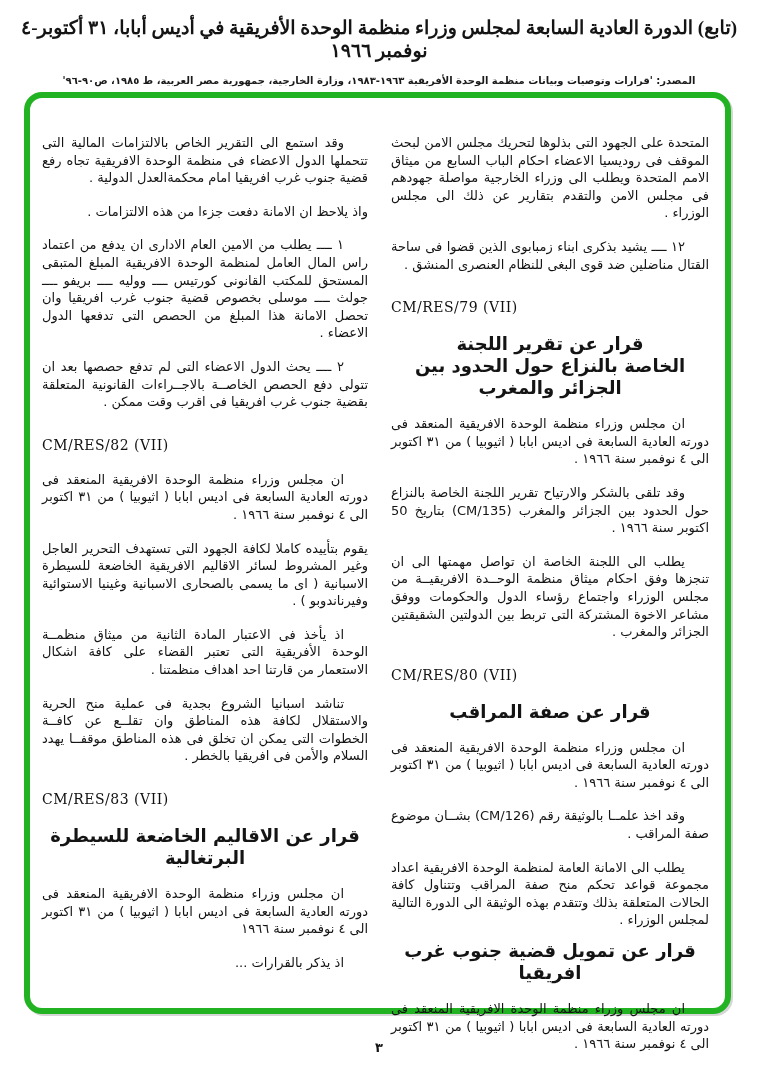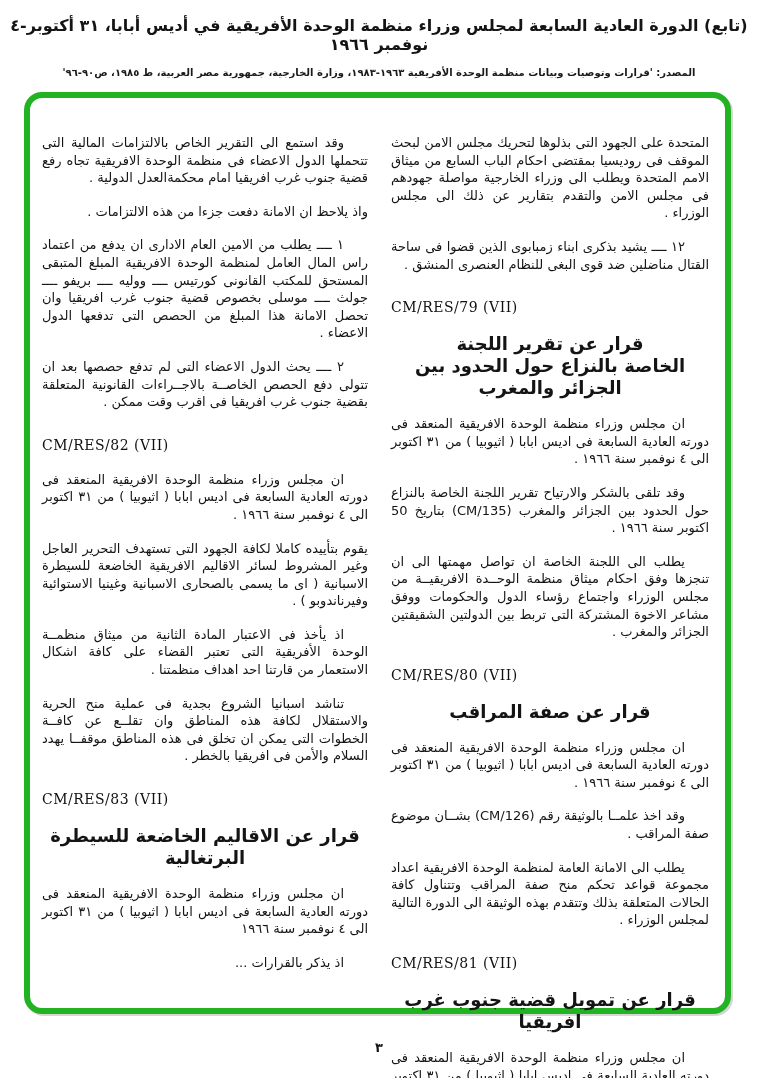--- a/index.html
+++ b/index.html
@@ -6,21 +6,21 @@
   body {
     width: 758px; height: 1078px;
     position: relative;
     background: #ffffff;
     color: #141414;
     font-family: "DejaVu Sans", sans-serif;
     direction: rtl;
     overflow: hidden;
   }
   .header { position: absolute; top: 16px; left: 0; width: 758px; text-align: center; }
-  .doc-title { font-size: 16px; font-weight: bold; letter-spacing: 0; }
+  .doc-title { font-size: 19px; font-weight: bold; letter-spacing: 0; font-family: Liberation Serif, serif; }
   .doc-source { font-size: 10px; font-weight: bold; margin-top: 13px; color: #1a1a1a; }
 
   .frame {
     position: absolute;
     left: 24px; top: 92px;
     width: 707px; height: 922px;
     border: 6px solid #22b322;
     border-radius: 18px;
     box-sizing: border-box;
     box-shadow: 2px 2px 0 rgba(90,90,90,0.25);
@@ -72,34 +72,33 @@
 </head>
 <body>
 
 <div class="header">
   <div class="doc-title">(تابع) الدورة العادية السابعة لمجلس وزراء منظمة الوحدة الأفريقية في أديس أبابا، ٣١ أكتوبر-٤ نوفمبر ١٩٦٦</div>
   <div class="doc-source">المصدر: 'قرارات وتوصيات وبيانات منظمة الوحدة الأفريقية ١٩٦٣-١٩٨٣، وزارة الخارجية، جمهورية مصر العربية، ط ١٩٨٥، ص٩٠-٩٦'</div>
 </div>
 
 <div class="frame" style="border-color: rgb(34, 179, 34);">
   <div class="col col-right">
-      <div class="block para_flush">المتحدة على الجهود التى بذلوها لتحريك مجلس الامن لبحث الموقف فى روديسيا بمقتضى احكام الباب السابع من ميثاق الامم المتحدة ويطلب الى وزراء الخارجية مواصلة جهودهم فى مجلس الامن والتقدم بتقارير عن ذلك الى مجلس الوزراء .</div>
+      <div class="block para_flush">المتحدة على الجهود التى بذلوها لتحريك مجلس الامن لبحث الموقف فى روديسيا الاعضاء احكام الباب السابع من ميثاق الامم المتحدة ويطلب الى وزراء الخارجية مواصلة جهودهم فى مجلس الامن والتقدم بتقارير عن ذلك الى مجلس الوزراء .</div>
       <div class="block para">١٢ ــــ يشيد بذكرى ابناء زمبابوى الذين قضوا فى ساحة القتال مناضلين ضد قوى البغى للنظام العنصرى المنشق .</div>
       <div class="block code">CM/RES/79 (VII)</div>
       <div class="block title">قرار عن تقرير اللجنة
 الخاصة بالنزاع حول الحدود بين الجزائر والمغرب</div>
       <div class="block para">ان مجلس وزراء منظمة الوحدة الافريقية المنعقد فى دورته العادية السابعة فى اديس ابابا ( اثيوبيا ) من ٣١ اكتوبر الى ٤ نوفمبر سنة ١٩٦٦ .</div>
       <div class="block para">وقد تلقى بالشكر والارتياح تقرير اللجنة الخاصة بالنزاع حول الحدود بين الجزائر والمغرب (CM/135) بتاريخ 50 اكتوبر سنة ١٩٦٦ .</div>
       <div class="block para">يطلب الى اللجنة الخاصة ان تواصل مهمتها الى ان تنجزها وفق احكام ميثاق منظمة الوحــدة الافريقيــة من مجلس الوزراء واجتماع رؤساء الدول والحكومات ووفق مشاعر الاخوة المشتركة التى تربط بين الدولتين الشقيقتين الجزائر والمغرب .</div>
       <div class="block code">CM/RES/80 (VII)</div>
       <div class="block title">قرار عن صفة المراقب</div>
       <div class="block para">ان مجلس وزراء منظمة الوحدة الافريقية المنعقد فى دورته العادية السابعة فى اديس ابابا ( اثيوبيا ) من ٣١ اكتوبر الى ٤ نوفمبر سنة ١٩٦٦ .</div>
       <div class="block para">وقد اخذ علمــا بالوثيقة رقم (CM/126) بشــان موضوع صفة المراقب .</div>
       <div class="block para">يطلب الى الامانة العامة لمنظمة الوحدة الافريقية اعداد مجموعة قواعد تحكم منح صفة المراقب وتتناول كافة الحالات المتعلقة بذلك وتتقدم بهذه الوثيقة الى الدورة التالية لمجلس الوزراء .</div>
-      <div class="block code">CM/RES/81 (VII)</div>
       <div class="block title">قرار عن تمويل قضية جنوب غرب افريقيا</div>
       <div class="block para">ان مجلس وزراء منظمة الوحدة الافريقية المنعقد فى دورته العادية السابعة فى اديس ابابا ( اثيوبيا ) من ٣١ اكتوبر الى ٤ نوفمبر سنة ١٩٦٦ .</div>
     </div>
   <div class="col col-left">
       <div class="block para">وقد استمع الى التقرير الخاص بالالتزامات المالية التى تتحملها الدول الاعضاء فى منظمة الوحدة الافريقية تجاه رفع قضية جنوب غرب افريقيا امام محكمةالعدل الدولية .</div>
       <div class="block para_flush">واذ يلاحظ ان الامانة دفعت جزءا من هذه الالتزامات .</div>
       <div class="block para">١ ــــ يطلب من الامين العام الادارى ان يدفع من اعتماد راس المال العامل لمنظمة الوحدة الافريقية المبلغ المتبقى المستحق للمكتب القانونى كورتيس ــــ ووليه ــــ بريفو ــــ جولث ــــ موسلى بخصوص قضية جنوب غرب افريقيا وان تحصل الامانة هذا المبلغ من الحصص التى تدفعها الدول الاعضاء .</div>
       <div class="block para">٢ ــــ يحث الدول الاعضاء التى لم تدفع حصصها بعد ان تتولى دفع الحصص الخاصــة بالاجــراءات القانونية المتعلقة بقضية جنوب غرب افريقيا فى اقرب وقت ممكن .</div>
       <div class="block code">CM/RES/82 (VII)</div>
       <div class="block para">ان مجلس وزراء منظمة الوحدة الافريقية المنعقد فى دورته العادية السابعة فى اديس ابابا ( اثيوبيا ) من ٣١ اكتوبر الى ٤ نوفمبر سنة ١٩٦٦ .</div>

